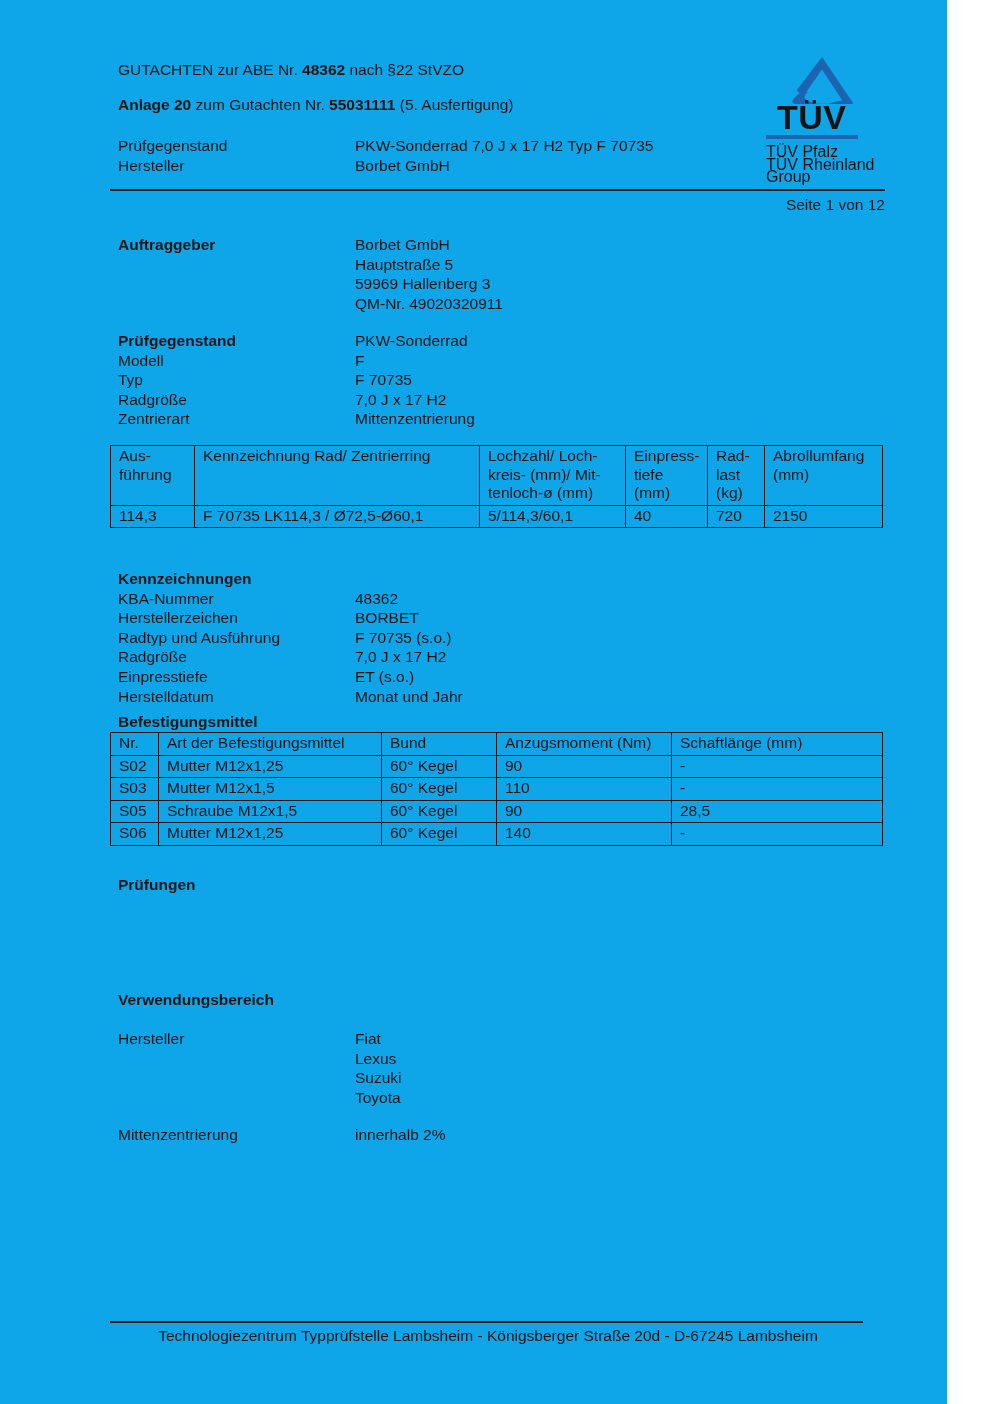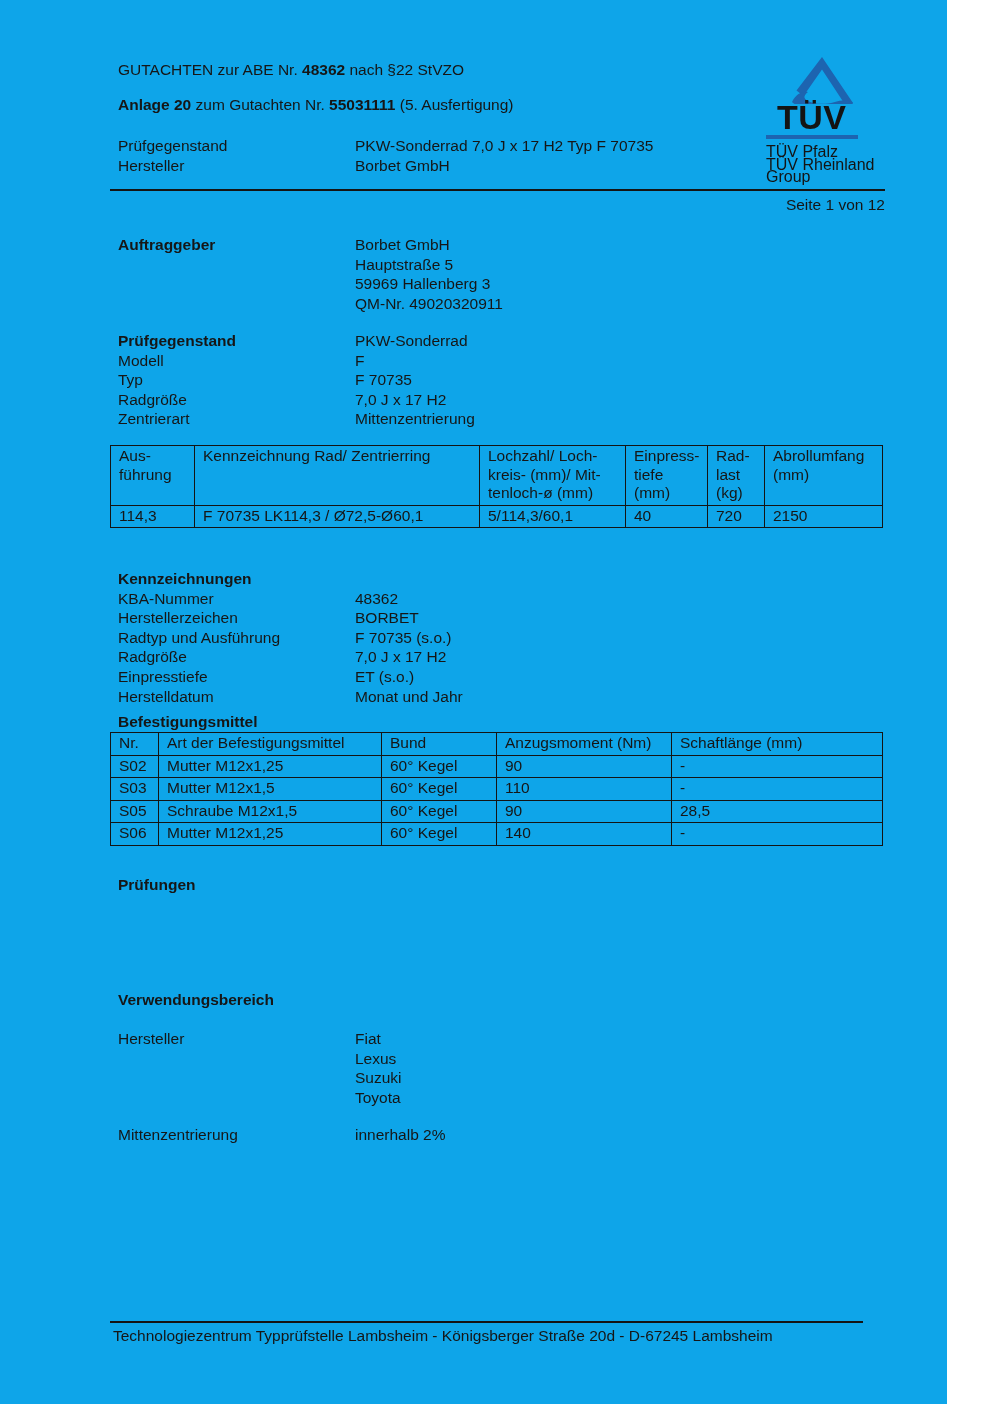--- a/index.html
+++ b/index.html
@@ -33,21 +33,21 @@
   
   .logo { position: absolute; left: 766px; top: 54px; width: 120px; height: 122px; }
   .logo-tri { position: absolute; left: 22px; top: 2px; }
   .logo-word { position: absolute; left: 11px; top: 47px; font-size: 34px; line-height: 33px;
                font-weight: bold; letter-spacing: 0.5px; color: #141414; }
   .logo-rule { position: absolute; left: 0; top: 81px; width: 92px; height: 3.5px; background: #1d64b0; }
   .logo-org { position: absolute; left: 0; top: 92px; font-size: 16px; line-height: 12.5px;
               font-weight: normal; color: #141414; }
 
   .seite { text-align: right; }
-  .footer-text { padding: 3px 0 0 3px; }
+  .footer-text { padding: 3px 0 0 3px; text-align: center; }
 </style>
 </head>
 <body>
 
 <div class="page">
 
   <div class="abs" style="left:118px; top:60px;">
     <span>GUTACHTEN zur ABE Nr. </span><span class="b">48362</span><span> nach §22 StVZO</span>
   </div>
   <div class="abs" style="left:118px; top:95px;">

